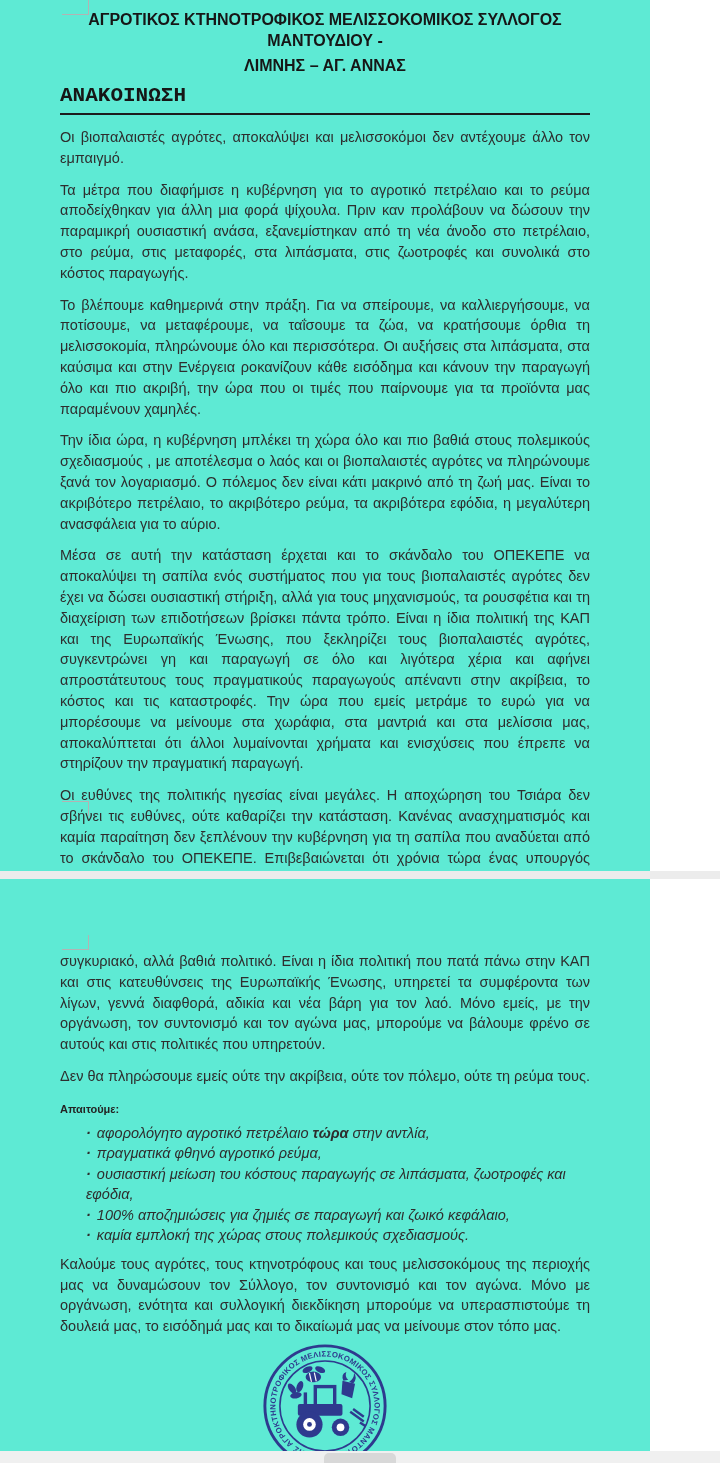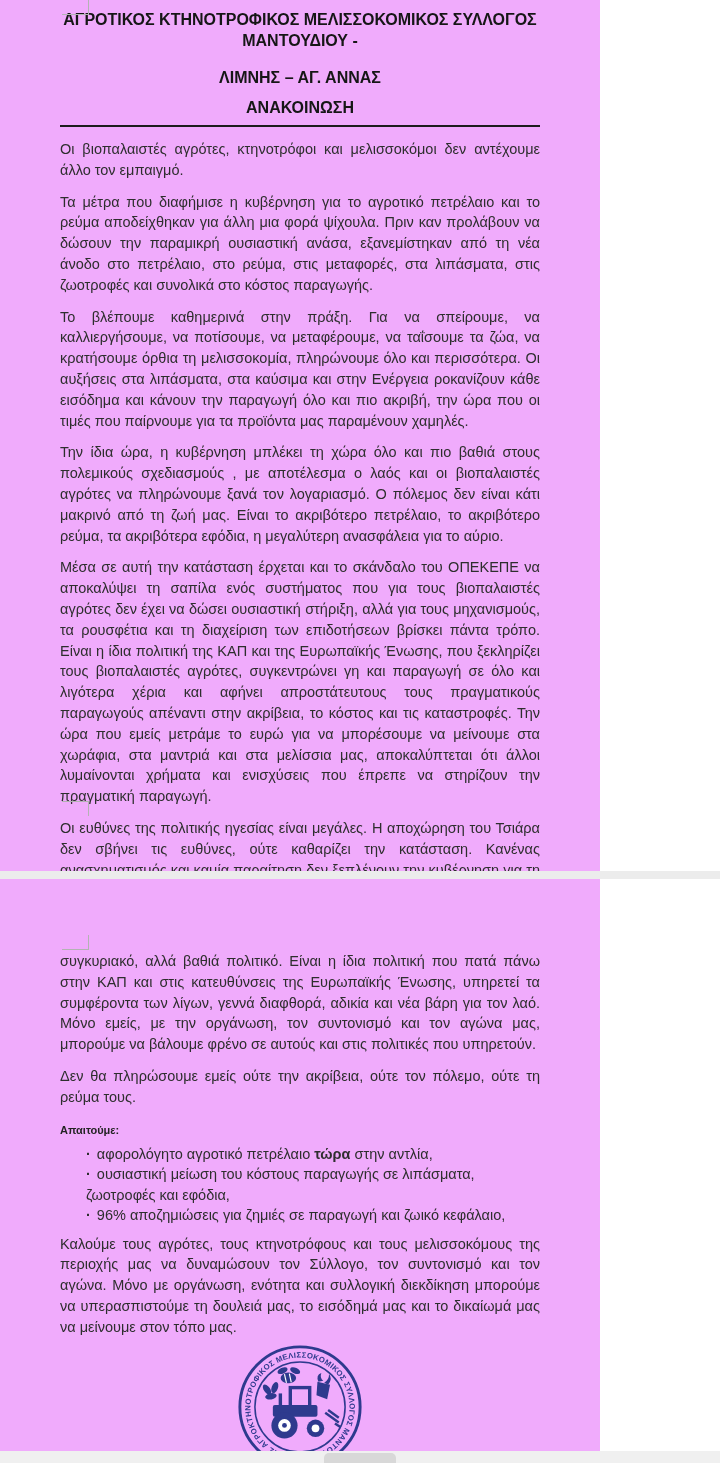--- a/index.html
+++ b/index.html
@@ -1,43 +1,43 @@
 <!DOCTYPE html>
 <html><head>
 <meta charset="utf-8">
 <style>
   html,body{margin:0;padding:0;}
   body{
     width:720px;height:1463px;position:relative;overflow:hidden;
     background:#ffffff;
     font-family:"Liberation Sans",sans-serif;
   }
-  .page{position:absolute;left:0;width:600px;background:#f0abfc;}
+  .page{position:absolute;left:0;width:650px;background:#5eead4;}
   #page1{top:0;height:871px;overflow:hidden;}
   #page-gap{position:absolute;top:871px;left:0;width:720px;height:8px;background:#ececec;}
   #page2{top:879px;height:584px;overflow:hidden;}
   .content{padding:0 60px;}
   .doc-title{
     text-align:center;font-weight:bold;color:#161616;
     font-size:16px;line-height:21px;margin:9px 0 0 0;
   }
   .doc-heading{
-    text-align:center;font-weight:bold;color:#161616;
-    font-size:16px;line-height:21px;margin:9px 0 0 0;
+    text-align:left;font-weight:bold;color:#161616;
+    font-size:21px;line-height:21px;margin:9px 0 0 0;font-family:Liberation Mono, monospace;
   }
   .rule{border:none;border-top:2px solid #1c1c1c;margin:7px 0 12px 0;}
   p.body{
     font-size:14.5px;line-height:20.8px;color:#2e2e2e;
     text-align:justify;margin:0 0 11px 0;
   }
   #page2 .content{padding-top:72px;}
   .demands-heading{
     font-size:11px;font-weight:bold;color:#242424;margin:12px 0 4px 0;line-height:20px;
   }
-  ul.demands{list-style:none;margin:0;padding:0 0 0 26px;}
+  ul.demands{list-style:none;margin:0;padding:0 0 0 26px;font-style:italic;}
   ul.demands li{
     font-size:14.5px;line-height:20.5px;color:#2e2e2e;
   }
   .bchar{font-weight:bold;margin-right:6px;}
   p.closing{margin-top:8px;margin-bottom:0;}
   .seal-wrap{text-align:center;margin-top:5px;}
   
   .mark{position:absolute;width:26px;height:14px;}
   .mark.tl{border-right:1px solid #b3b3b3;border-bottom:1px solid #b3b3b3;}
   .mark.tr{border-left:1px solid #b3b3b3;border-bottom:1px solid #b3b3b3;}
@@ -57,25 +57,25 @@
 <body>
 
 <div class="page" id="page1">
   <div class="mark tl x-left" style="top:0;"></div>
   <div class="mark tr x-right" style="top:0;"></div>
   <div class="mark bl x-left" style="top:801px;"></div>
   <div class="mark br x-right" style="top:801px;"></div>
 
   <div class="content">
     <div class="doc-title">ΑΓΡΟΤΙΚΟΣ ΚΤΗΝΟΤΡΟΦΙΚΟΣ ΜΕΛΙΣΣΟΚΟΜΙΚΟΣ ΣΥΛΛΟΓΟΣ ΜΑΝΤΟΥΔΙΟΥ -</div>
-    <div class="doc-title" style="margin-top:16px;">ΛΙΜΝΗΣ – ΑΓ. ΑΝΝΑΣ</div>
+    <div class="doc-title" style="margin-top:4px;">ΛΙΜΝΗΣ – ΑΓ. ΑΝΝΑΣ</div>
     <div class="doc-heading">ΑΝΑΚΟΙΝΩΣΗ</div>
     <hr class="rule">
 
-    <p class="body">Οι βιοπαλαιστές αγρότες, κτηνοτρόφοι και μελισσοκόμοι δεν αντέχουμε άλλο τον εμπαιγμό.</p>
+    <p class="body">Οι βιοπαλαιστές αγρότες, αποκαλύψει και μελισσοκόμοι δεν αντέχουμε άλλο τον εμπαιγμό.</p>
     <p class="body">Τα μέτρα που διαφήμισε η κυβέρνηση για το αγροτικό πετρέλαιο και το ρεύμα αποδείχθηκαν για άλλη μια φορά ψίχουλα. Πριν καν προλάβουν να δώσουν την παραμικρή ουσιαστική ανάσα, εξανεμίστηκαν από τη νέα άνοδο στο πετρέλαιο, στο ρεύμα, στις μεταφορές, στα λιπάσματα, στις ζωοτροφές και συνολικά στο κόστος παραγωγής.</p>
     <p class="body">Το βλέπουμε καθημερινά στην πράξη. Για να σπείρουμε, να καλλιεργήσουμε, να ποτίσουμε, να μεταφέρουμε, να ταΐσουμε τα ζώα, να κρατήσουμε όρθια τη μελισσοκομία, πληρώνουμε όλο και περισσότερα. Οι αυξήσεις στα λιπάσματα, στα καύσιμα και στην Ενέργεια ροκανίζουν κάθε εισόδημα και κάνουν την παραγωγή όλο και πιο ακριβή, την ώρα που οι τιμές που παίρνουμε για τα προϊόντα μας παραμένουν χαμηλές.</p>
     <p class="body">Την ίδια ώρα, η κυβέρνηση μπλέκει τη χώρα όλο και πιο βαθιά στους πολεμικούς σχεδιασμούς , με αποτέλεσμα ο λαός και οι βιοπαλαιστές αγρότες να πληρώνουμε ξανά τον λογαριασμό. Ο πόλεμος δεν είναι κάτι μακρινό από τη ζωή μας. Είναι το ακριβότερο πετρέλαιο, το ακριβότερο ρεύμα, τα ακριβότερα εφόδια, η μεγαλύτερη ανασφάλεια για το αύριο.</p>
     <p class="body">Μέσα σε αυτή την κατάσταση έρχεται και το σκάνδαλο του ΟΠΕΚΕΠΕ να αποκαλύψει τη σαπίλα ενός συστήματος που για τους βιοπαλαιστές αγρότες δεν έχει να δώσει ουσιαστική στήριξη, αλλά για τους μηχανισμούς, τα ρουσφέτια και τη διαχείριση των επιδοτήσεων βρίσκει πάντα τρόπο. Είναι η ίδια πολιτική της ΚΑΠ και της Ευρωπαϊκής Ένωσης, που ξεκληρίζει τους βιοπαλαιστές αγρότες, συγκεντρώνει γη και παραγωγή σε όλο και λιγότερα χέρια και αφήνει απροστάτευτους τους πραγματικούς παραγωγούς απέναντι στην ακρίβεια, το κόστος και τις καταστροφές. Την ώρα που εμείς μετράμε το ευρώ για να μπορέσουμε να μείνουμε στα χωράφια, στα μαντριά και στα μελίσσια μας, αποκαλύπτεται ότι άλλοι λυμαίνονται χρήματα και ενισχύσεις που έπρεπε να στηρίζουν την πραγματική παραγωγή.</p>
     <p class="body">Οι ευθύνες της πολιτικής ηγεσίας είναι μεγάλες. Η αποχώρηση του Τσιάρα δεν σβήνει τις ευθύνες, ούτε καθαρίζει την κατάσταση. Κανένας ανασχηματισμός και καμία παραίτηση δεν ξεπλένουν την κυβέρνηση για τη σαπίλα που αναδύεται από το σκάνδαλο του ΟΠΕΚΕΠΕ. Επιβεβαιώνεται ότι χρόνια τώρα ένας υπουργός έκοβε και ο άλλος έραβε, από κυβέρνηση σε κυβέρνηση, πάνω στις πλάτες των βιοπαλαιστών αγροτών, των κτηνοτρόφων και των μελισσοκόμων. Αυτό που απαιτείται είναι να διερευνηθούν όλες οι ποινικές ευθύνες υπουργών και βουλευτών της ΝΔ, να μην κουκουλωθεί τίποτα και να πληρώσουν όσοι εμπλέκονται στο σκάνδαλο που στήθηκε πάνω στις πλάτες των βιοπαλαιστών αγροτών. Αυτό αποδεικνύει ότι το πρόβλημα δεν είναι προσωπικό ούτε</p>
   </div>
 </div>
 
 <div id="page-gap"></div>
 
@@ -84,22 +84,24 @@
   <div class="mark tr x-right" style="top:56px;"></div>
 
   <div class="content">
     <p class="body">συγκυριακό, αλλά βαθιά πολιτικό. Είναι η ίδια πολιτική που πατά πάνω στην ΚΑΠ και στις κατευθύνσεις της Ευρωπαϊκής Ένωσης, υπηρετεί τα συμφέροντα των λίγων, γεννά διαφθορά, αδικία και νέα βάρη για τον λαό. Μόνο εμείς, με την οργάνωση, τον συντονισμό και τον αγώνα μας, μπορούμε να βάλουμε φρένο σε αυτούς και στις πολιτικές που υπηρετούν.</p>
     <p class="body">Δεν θα πληρώσουμε εμείς ούτε την ακρίβεια, ούτε τον πόλεμο, ούτε τη ρεύμα τους.</p>
 
     <div class="demands-heading">Απαιτούμε:</div>
 
     <ul class="demands">
       <li><span class="bchar">·</span><span>αφορολόγητο αγροτικό πετρέλαιο </span><b>τώρα</b><span> στην αντλία,</span></li>
+      <li><span class="bchar">·</span><span>πραγματικά φθηνό αγροτικό ρεύμα,</span><b></b><span></span></li>
       <li><span class="bchar">·</span><span>ουσιαστική μείωση του κόστους παραγωγής σε λιπάσματα, ζωοτροφές και εφόδια,</span><b></b><span></span></li>
-      <li><span class="bchar">·</span><span>96% αποζημιώσεις για ζημιές σε παραγωγή και ζωικό κεφάλαιο,</span><b></b><span></span></li>
+      <li><span class="bchar">·</span><span>100% αποζημιώσεις για ζημιές σε παραγωγή και ζωικό κεφάλαιο,</span><b></b><span></span></li>
+      <li><span class="bchar">·</span><span>καμία εμπλοκή της χώρας στους πολεμικούς σχεδιασμούς.</span><b></b><span></span></li>
     </ul>
 
     <p class="body closing">Καλούμε τους αγρότες, τους κτηνοτρόφους και τους μελισσοκόμους της περιοχής μας να δυναμώσουν τον Σύλλογο, τον συντονισμό και τον αγώνα. Μόνο με οργάνωση, ενότητα και συλλογική διεκδίκηση μπορούμε να υπερασπιστούμε τη δουλειά μας, το εισόδημά μας και το δικαίωμά μας να μείνουμε στον τόπο μας.</p>
 
     <div class="seal-wrap">
       <svg width="128" height="128" viewBox="0 0 132 132">
         <circle cx="66" cy="66" r="62" fill="none" stroke-width="3" stroke="#2e3a8e"></circle>
         <circle cx="66" cy="66" r="46.5" fill="none" stroke-width="1.6" stroke="#2e3a8e"></circle>
         <defs>
           <path id="sealTextPath" d="M 66 15 A 51 51 0 1 1 65.99 15" fill="none"></path>

